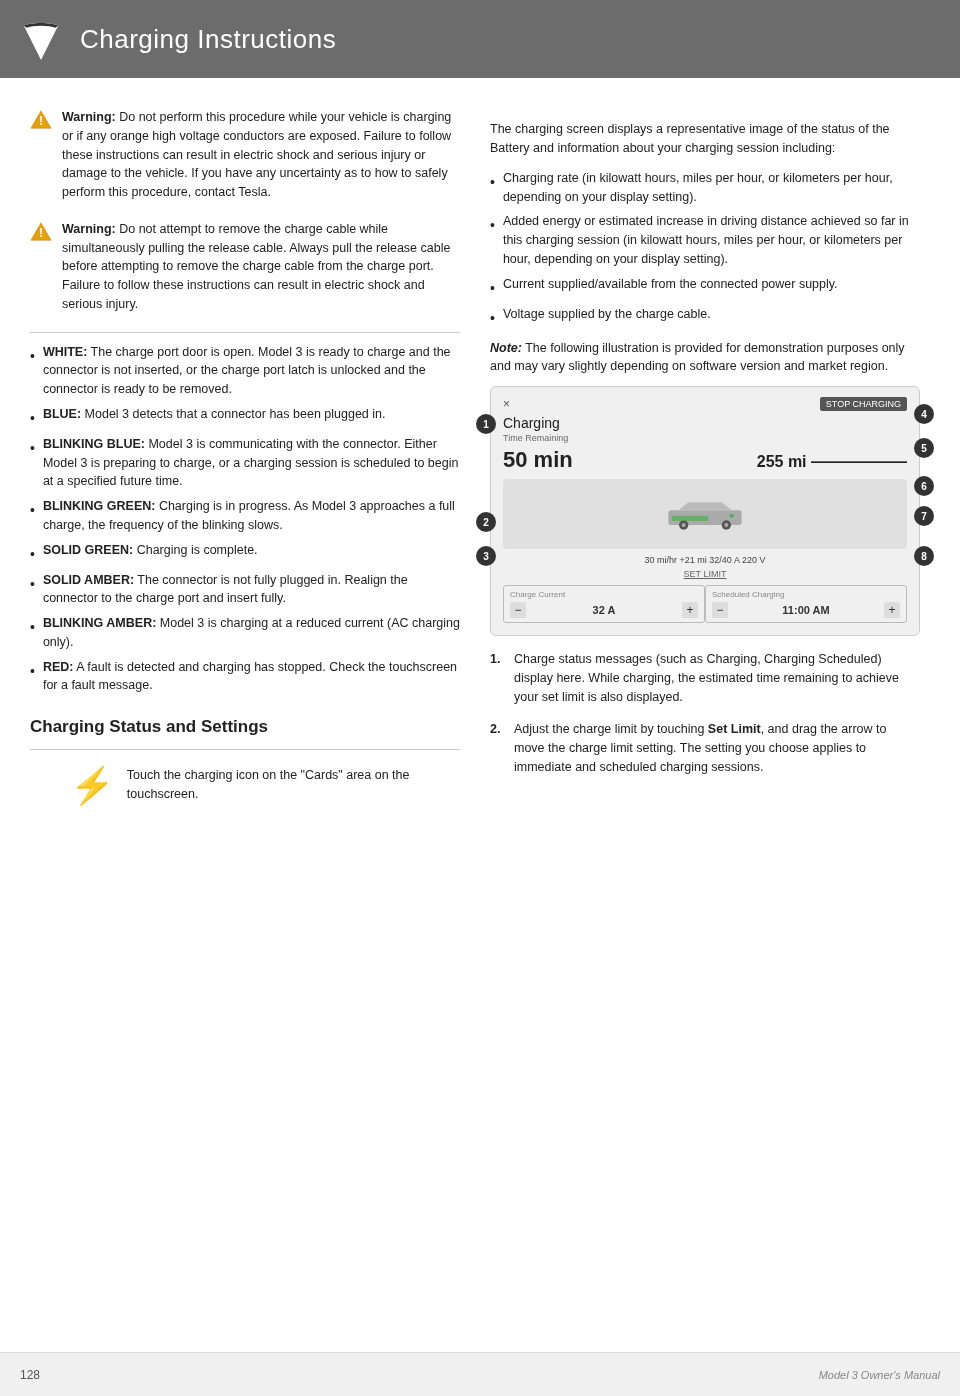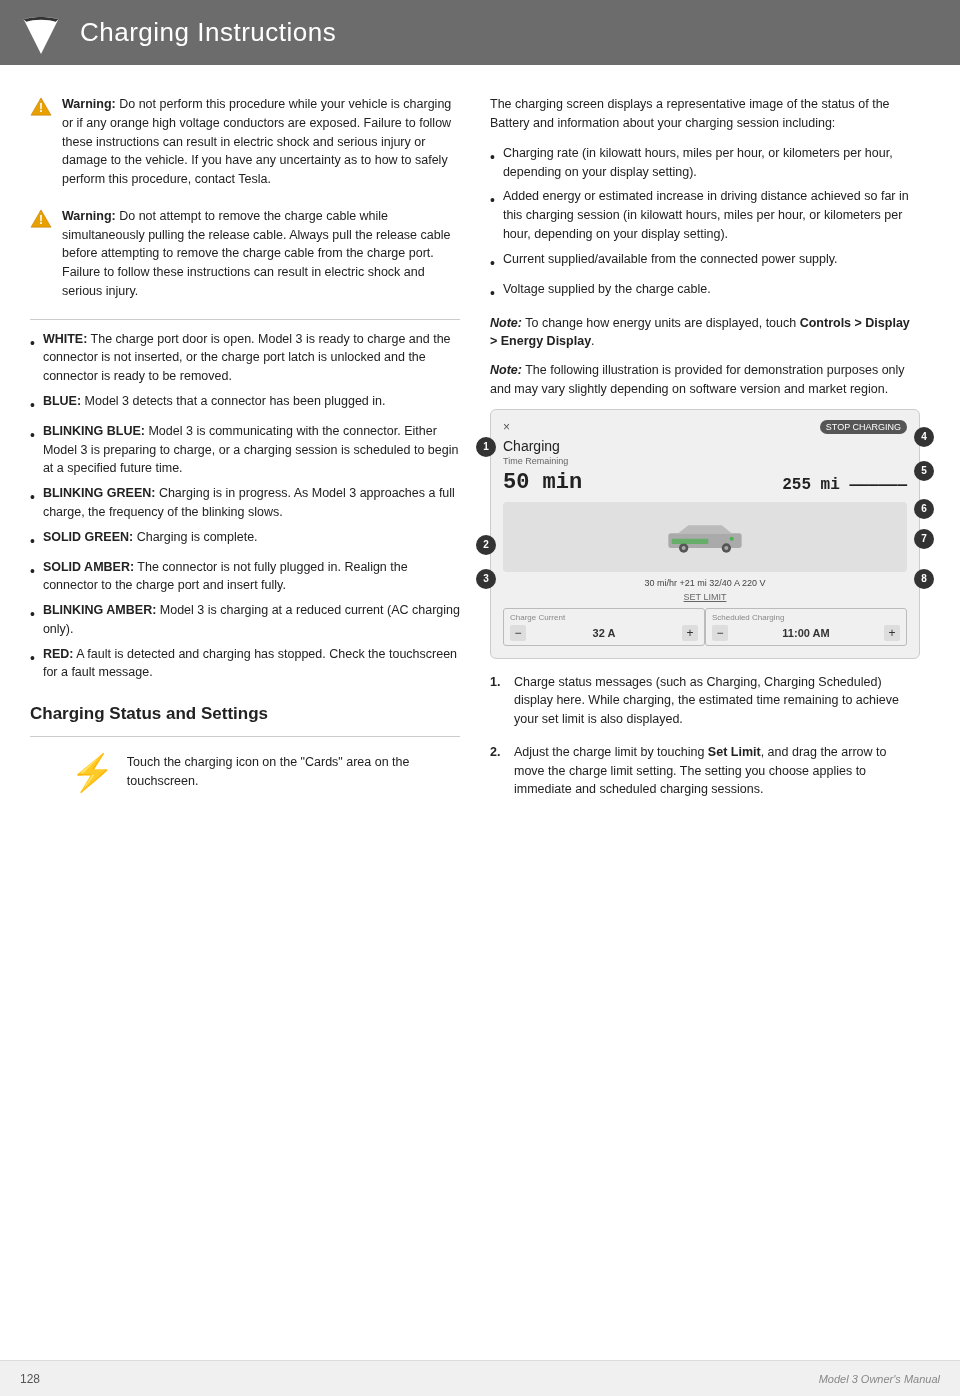--- a/index.html
+++ b/index.html
@@ -12,21 +12,21 @@
       color: #222;
       position: relative;
     }
 
     
     .header {
       background: #6c6c6c;
       display: flex;
       align-items: center;
       padding: 0 20px;
-      height: 65px;
+      height: 78px;
     }
     .tesla-logo {
       width: 42px;
       height: 42px;
       margin-right: 18px;
       flex-shrink: 0;
     }
     .header-title {
       color: #fff;
       font-size: 26px;
@@ -41,20 +41,21 @@
       gap: 30px;
     }
 
     .left-col {
       flex: 1;
       max-width: 430px;
     }
     .right-col {
       flex: 1;
       max-width: 430px;
+      margin-top: 12px;
     }
 
     
     .warning-block {
       display: flex;
       gap: 10px;
       margin-bottom: 18px;
       align-items: flex-start;
     }
     .warning-icon {
@@ -172,39 +173,38 @@
     }
     .cs-close {
       font-size: 12px;
       color: #555;
     }
     .cs-stop-btn {
       background: #555;
       color: #fff;
       font-size: 9px;
       padding: 2px 6px;
-      border-radius: 7px;
+      border-radius: 2px;
     }
     .cs-title {
       font-size: 14px;
       font-weight: normal;
       color: #222;
       margin-bottom: 2px;
     }
     .cs-subtitle {
       font-size: 9px;
       color: #666;
       margin-bottom: 6px;
     }
     .cs-info-row {
       display: flex;
       justify-content: space-between;
       align-items: flex-end;
       margin-bottom: 8px;
-      font-family: Liberation Mono, monospace;
     }
     .cs-time {
       font-size: 22px;
       font-weight: bold;
       color: #222;
       line-height: 1;
     }
     .cs-miles {
       font-size: 16px;
       font-weight: bold;
@@ -306,21 +306,21 @@
       font-weight: bold;
       min-width: 16px;
     }
 
     
     .footer {
       position: absolute;
       bottom: 0;
       left: 0;
       right: 0;
-      height: 36px;
+      height: 44px;
       background: #f0f0f0;
       display: flex;
       align-items: center;
       justify-content: space-between;
       padding: 0 20px;
       border-top: 1px solid #ddd;
     }
     .footer-page {
       font-size: 12px;
       color: #555;
@@ -443,23 +443,20 @@
       <li>
         <span class="bullet-dot">•</span>
         <span>Current supplied/available from the connected power supply.</span>
       </li>
       <li>
         <span class="bullet-dot">•</span>
         <span>Voltage supplied by the charge cable.</span>
       </li>
     </ul>
 
-    <p class="note-text">
-      <span class="note-label">Note:</span><span> To change how energy units are displayed, touch </span><strong>Controls &gt; Display &gt; Energy Display</strong><span>.</span>
-    </p>
 
     <p class="note-text">
       <span class="note-label">Note:</span><span> The following illustration is provided for demonstration purposes only and may vary slightly depending on software version and market region.</span>
     </p>
 
     <div class="charging-screen-wrap">
       <div style="position:relative;">
 
         <div class="callout" style="left:-14px; top:28px; z-index:10;">1</div>
 

